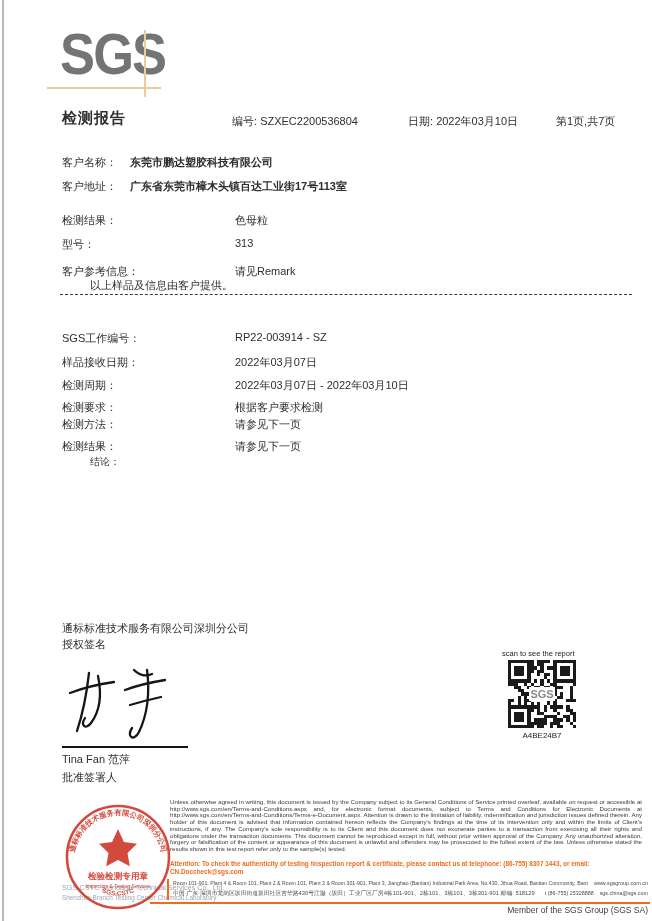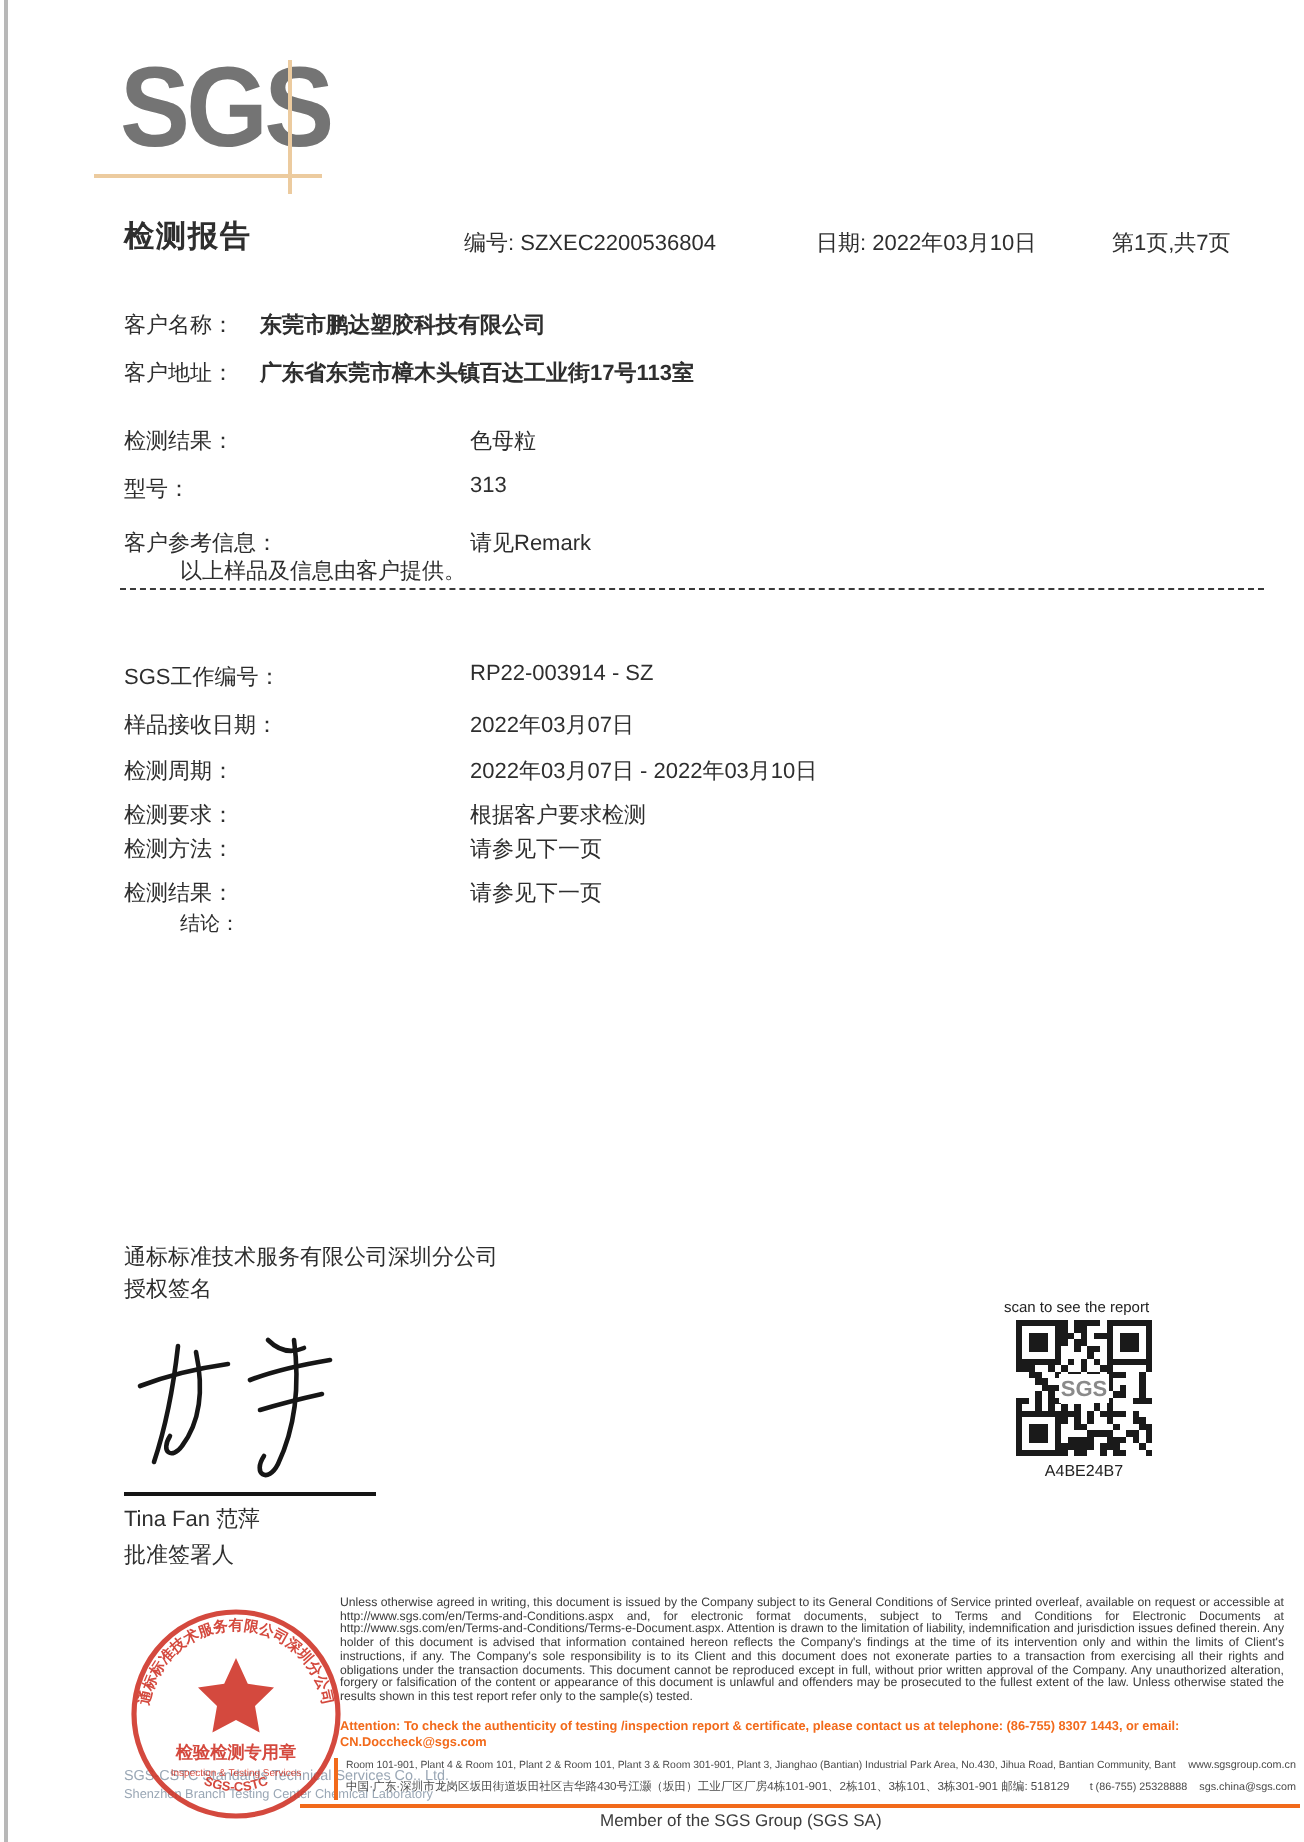--- a/index.html
+++ b/index.html
@@ -47,21 +47,21 @@
   .company-l1{left:62px;top:883px;font-size:7.2px;color:#9aa7b5;white-space:nowrap;}
   .company-l2{left:62px;top:894px;font-size:6.4px;color:#9aa7b5;white-space:nowrap;}
   .addr-vline{left:167px;top:879px;width:2px;height:21px;background:#f26a1b;}
   .addr-row{left:173px;width:475px;display:flex;align-items:baseline;color:#4a4a4a;}
   .addr-row-1{top:880px;}
   .addr-row-2{top:889px;}
   .addr-main{flex:1;font-size:5.2px;white-space:nowrap;overflow:hidden;}
   .addr-main-cn{font-size:5.8px;}
   .addr-side{font-size:5.4px;margin-left:6px;white-space:nowrap;}
   .footer-orange-line{left:150px;top:902px;width:500px;height:2px;background:#f26a1b;}
-  .member{left:300px;top:905px;width:348px;font-size:8.5px;text-align:left;color:#3c3c3c;}
+  .member{left:300px;top:905px;width:348px;font-size:8.5px;text-align:right;color:#3c3c3c;}
   .stamp-svg{left:56px;top:797px;opacity:.88;}
 </style>
 </head>
 <body>
 
 <div class="page">
 
   <div class="abs page-edge"></div>
 
   <div class="abs logo-text">SGS</div>

